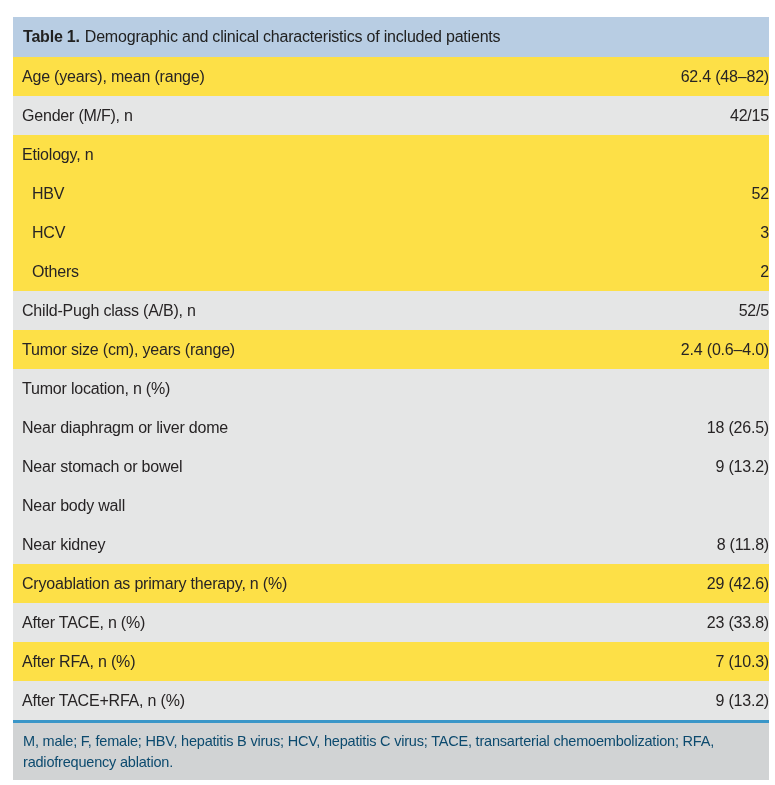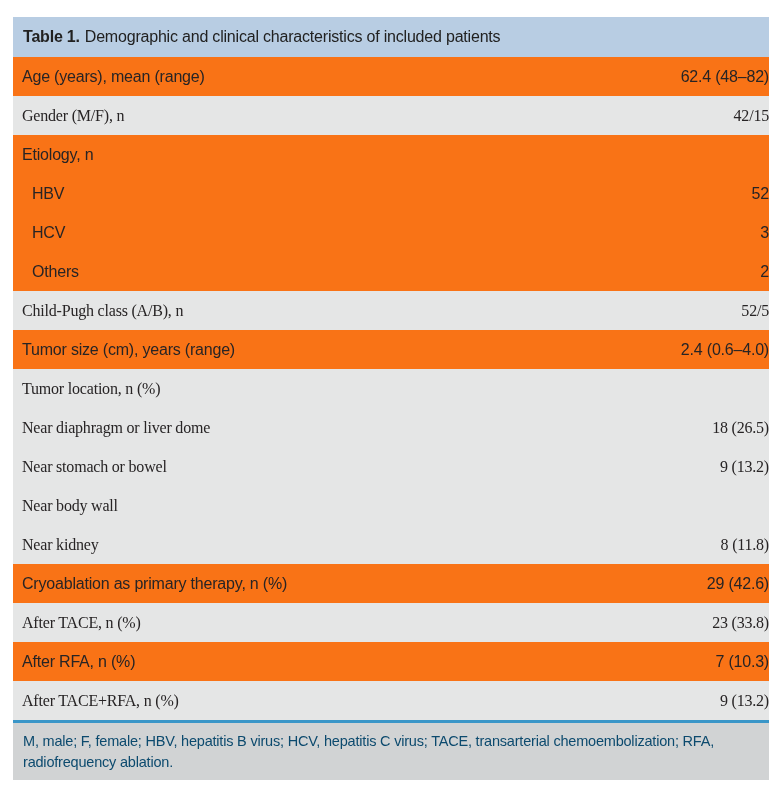--- a/index.html
+++ b/index.html
@@ -32,22 +32,22 @@
   .t-row {
     height: 39px;
     display: flex;
     align-items: center;
     box-sizing: border-box;
     padding-left: 9px;
     font-size: 16px;
     color: #272425;
     letter-spacing: -0.2px;
   }
-  .t-row.dark  { background: #f97316; gap: 46px; }
-  .t-row.light { background: #e5e6e6; font-family: Liberation Serif, serif; }
+  .t-row.dark  { background: #fde047; gap: 46px; }
+  .t-row.light { background: #e5e6e6; }
   .t-row .lbl { flex: 0 0 376px; white-space: nowrap; }
   .t-row .lbl.indent { padding-left: 10px; box-sizing: border-box; }
   .t-row .val { flex: 1; white-space: nowrap; text-align: right; }
   .blue-rule {
     height: 3px;
     background: #3a96c8;
   }
   .t-footnote {
     background: #d1d3d4;
     height: 57px;

